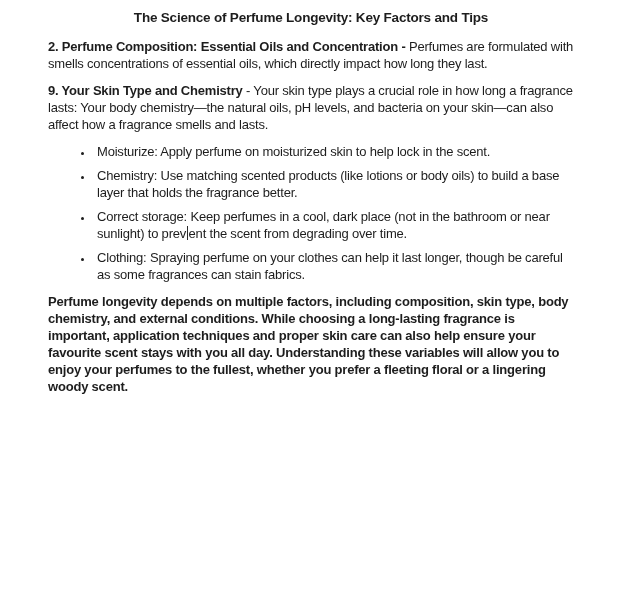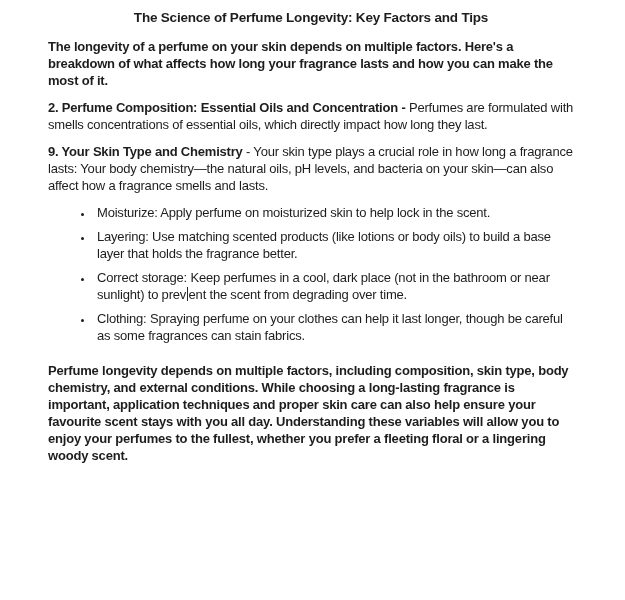--- a/index.html
+++ b/index.html
@@ -32,21 +32,21 @@
   p.para {
     font-size: 13px;
     line-height: 17px;
     letter-spacing: -0.2px;
     margin: 0 0 10px 0;
   }
   .bold, .b {
     font-weight: 700;
   }
   ul.tips-list {
-    margin: 0 0 18px 0;
+    margin: 0 0 10px 0;
     padding: 0 0 0 46px;
     list-style: disc;
   }
   ul.tips-list li {
     font-size: 13px;
     line-height: 17px;
     letter-spacing: -0.2px;
     padding-left: 3px;
     margin: 0 0 7px 0;
   }
@@ -63,33 +63,32 @@
     margin: 0 0.5px;
   }
 </style>
 </head>
 <body>
 
 <div class="page">
 
   <h1 class="doc-title">The Science of Perfume Longevity: Key Factors and Tips</h1>
 
-  <p class="para bold">The longevity of a perfume on your skin depends on multiple factors. Here's a breakdown of what affects how long your fragrance lasts and how you can make the most of it.</p>
 
   <p class="para"><span class="b">2. Perfume Composition: Essential Oils and Concentration -</span><span> Perfumes are formulated with smells concentrations of essential oils, which directly impact how long they last.</span></p>
 
 
   <p class="para"><span class="b">9. Your Skin Type and Chemistry</span><span> - Your skin type plays a crucial role in how long a fragrance lasts: Your body chemistry—the natural oils, pH levels, and bacteria on your skin—can also affect how a fragrance smells and lasts.</span></p>
 
 
 
 
 
   <ul class="tips-list">
     <li><span>Moisturize: Apply perfume on moisturized skin to help lock in the scent.</span></li>
-    <li><span>Layering: Use matching scented products (like lotions or body oils) to build a base layer that holds the fragrance better.</span></li>
+    <li><span>Chemistry: Use matching scented products (like lotions or body oils) to build a base layer that holds the fragrance better.</span></li>
     <li><span>Correct storage: Keep perfumes in a cool, dark place (not in the bathroom or near sunlight) to prev</span><span class="caret"></span><span>ent the scent from degrading over time.</span></li>
     <li><span>Clothing: Spraying perfume on your clothes can help it last longer, though be careful as some fragrances can stain fabrics.</span></li>
   </ul>
 
   <p class="para bold">Perfume longevity depends on multiple factors, including composition, skin type, body chemistry, and external conditions. While choosing a long-lasting fragrance is important, application techniques and proper skin care can also help ensure your favourite scent stays with you all day. Understanding these variables will allow you to enjoy your perfumes to the fullest, whether you prefer a fleeting floral or a lingering woody scent.</p>
 
 </div>
 
 </body></html>

